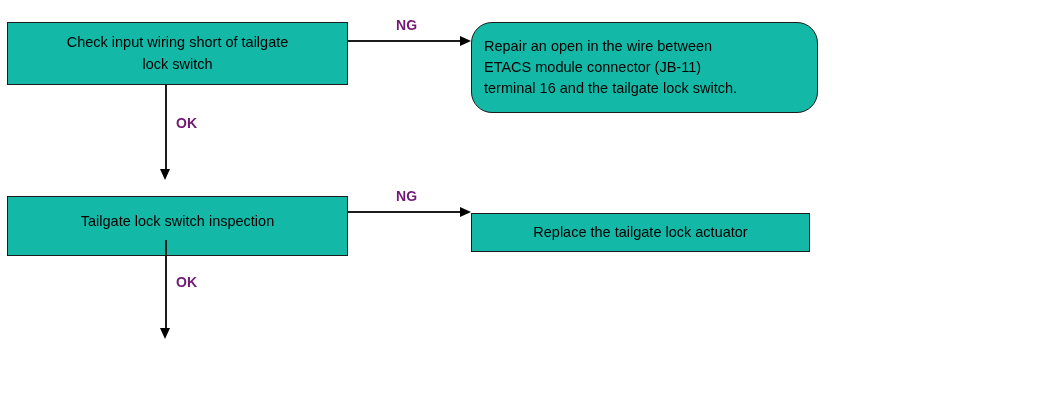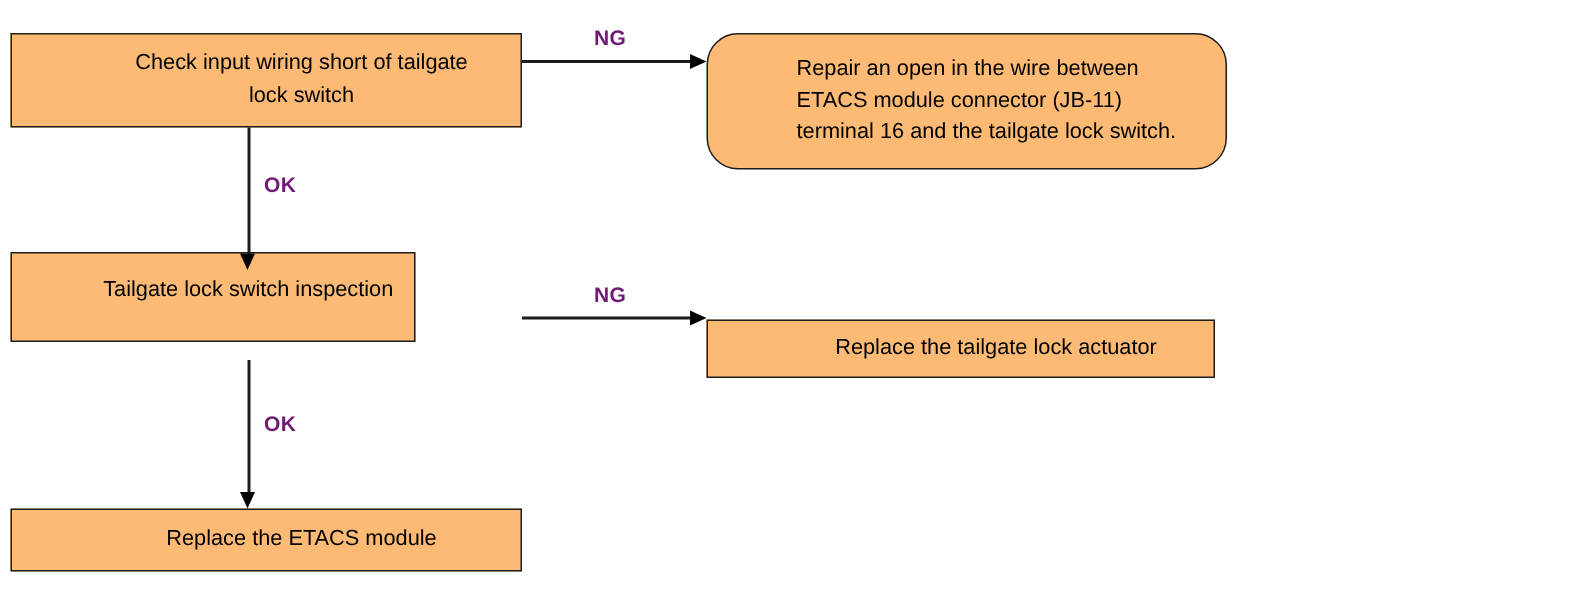--- a/index.html
+++ b/index.html
@@ -15,26 +15,25 @@
     position: relative;
     width: 1050px;
     height: 405px;
     background: #ffffff;
     overflow: hidden;
   }
   .node {
     position: absolute;
     box-sizing: border-box;
     border: 1.5px solid #1c1c1c;
-    background: #fdba74;
+    background: #14b8a6;
     display: flex;
     align-items: center;
     justify-content: center;
     text-align: center;
-    padding-left: 47px;
   }
   .node .node-text {
     display: block;
     line-height: 1.45;
     font-size: 14.5px;
     color: #000000;
     white-space: pre-line;
     padding: 0 10px;
   }
   .node.align-left {
@@ -89,31 +88,28 @@
     <span class="node-text">Check input wiring short of tailgate
 lock switch</span>
   </div>
 
   <div class="node align-left" style="left:471px; top:22px; width:347px; height:91px;border-radius:21px;">
     <span class="node-text">Repair an open in the wire between
 ETACS module connector (JB-11)
 terminal 16 and the tailgate lock switch.</span>
   </div>
 
-  <div class="node" style="left:7px; top:168px; width:270px; height:60px;">
+  <div class="node" style="left:7px; top:196px; width:341px; height:60px;">
     <span class="node-text" style="position:relative; top:-4px;">Tailgate lock switch inspection</span>
   </div>
 
   <div class="node" style="left:471px; top:193px; width:339px; height:39px;margin-top:20px;">
     <span class="node-text">Replace the tailgate lock actuator</span>
   </div>
 
-  <div class="node" style="left:7px; top:339px; width:341px; height:42px;">
-    <span class="node-text">Replace the ETACS module</span>
-  </div>
 
   <div class="conn-h" style="left:348px; top:40px; width:114px;"></div>
   <div class="arrow-right" style="left:460px; top:35.5px;"></div>
   <div class="edge-label" style="left:396px; top:17px;">NG</div>
 
   <div class="conn-v" style="left:165px; top:85px; height:85px;"></div>
   <div class="arrow-down" style="left:160.25px; top:169px;"></div>
   <div class="edge-label" style="left:176px; top:115px;">OK</div>
 
   <div class="conn-h" style="left:348px; top:211px; width:114px;"></div>

